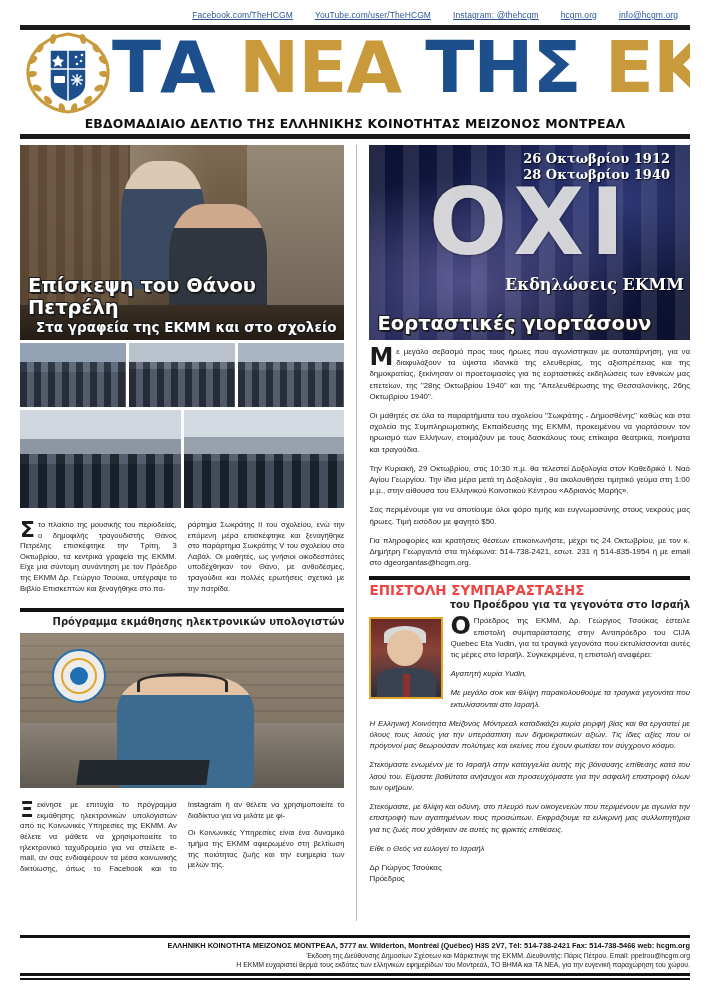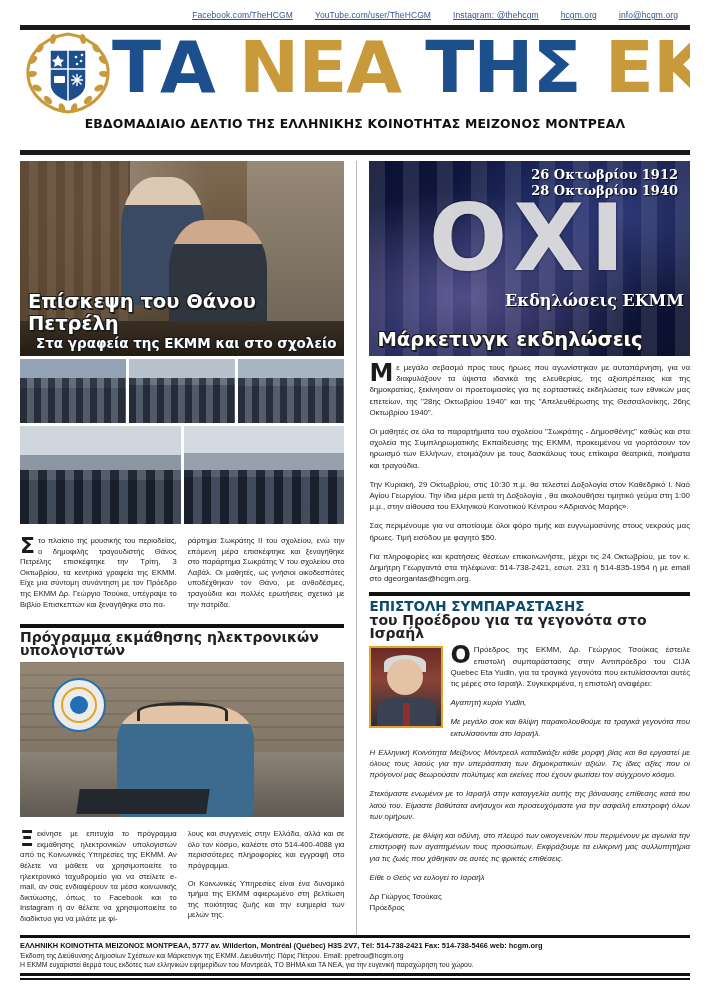--- a/index.html
+++ b/index.html
@@ -31,21 +31,21 @@
   .big-title {
     position: absolute; left: -4px; top: -6px;
     font-family: "DejaVu Sans", sans-serif;
     font-weight: bold; font-size: 72px; line-height: 86px;
     letter-spacing: -1px; white-space: nowrap;
   }
   .t-blue { color: #1d4f8c; }
   .t-gold { color: #c89a3c; }
   .subtitle-bar {
     text-align: center; font-size: 12.4px; font-weight: bold;
-    color: #111; letter-spacing: .2px; padding-bottom: 19px;
+    color: #111; letter-spacing: .2px; padding-bottom: 3px;
     font-family: "DejaVu Sans", sans-serif;
   }
   .masthead-rule-bot { height: 5px; background: #1a1a1a; margin-bottom: 6px; }
 
   
   .cols { display: flex; gap: 12px; height: 776px; }
   .col-left  { width: 330px; position: relative; }
   .col-right { width: 326px; position: relative; }
   .vrule { width: 1px; background: #b9b9b9; }
 
@@ -108,23 +108,23 @@
   .two-col { column-count: 2; column-gap: 11px; margin-top: 12px; }
   .dropcap::first-letter {
     float: left; font-size: 22px; line-height: 18px; font-weight: bold;
     padding: 1px 3px 0 0; font-family: "DejaVu Sans", sans-serif;
   }
   .para { margin-bottom: 7px; }
 
   
   .sec-rule { height: 4px; background: #111; margin: 7px 0 3px 0; }
   .sec-title { font-family: "DejaVu Sans", sans-serif; font-weight: bold;
-    font-size: 13.5px; color: #0c4a6e; line-height: 15px; }
+    font-size: 13.5px; color: #ef4444; line-height: 15px; }
   .sec-sub { font-family: "DejaVu Sans", sans-serif; font-weight: bold;
-    font-size: 14px; color: #222; line-height: 13px; }
+    font-size: 10px; color: #222; line-height: 13px; text-align: right; }
 
   
   .comp-photo { height: 155px; margin-top: 5px; position: relative; overflow: hidden;
     background: linear-gradient(180deg,#b7ada0 0%, #8f867a 55%, #5f5a52 100%); }
   .shelf { position:absolute; left:0; top:0; width:100%; height:58%;
     background: repeating-linear-gradient(0deg, rgba(120,105,85,.55) 0 11px, rgba(90,76,60,.5) 11px 13px); }
   .person-c { position:absolute; left:30%; bottom:0; width:42%; height:72%;
     background: linear-gradient(180deg,#e2c3a6 0 16%, #3d6b8f 16% 100%); border-radius: 30% 30% 6% 6%; }
   .headset { position:absolute; left:36%; top:26%; width:28%; height:12%;
     border: 3px solid #2a2a2a; border-bottom:none; border-radius: 50% 50% 0 0; }
@@ -141,21 +141,21 @@
     background: linear-gradient(135deg,#0b1030 0%, #141c4a 40%, #0a0f2c 100%); }
   .hero2 .stripes { position:absolute; inset:0;
     background: repeating-linear-gradient(90deg, rgba(255,255,255,.10) 0 16px, rgba(255,255,255,0) 16px 34px); }
   .hero2 .wash { position:absolute; inset:0;
     background: radial-gradient(ellipse at 30% 70%, rgba(190,170,255,.35), rgba(0,0,0,0) 55%),
                 radial-gradient(ellipse at 78% 28%, rgba(120,140,255,.28), rgba(0,0,0,0) 50%); }
   .oxi { position: absolute; left: 50%; top: 32px; transform: translateX(-50%);
     font-family: "DejaVu Sans", sans-serif; font-weight: bold; font-size: 92px;
     letter-spacing: 6px; color: rgba(255,255,255,.82); line-height: 92px;
     text-shadow: 0 0 3px rgba(0,0,0,.6); }
-  .dates-box { position: absolute; right: 12px; top: 6px; text-align: right; }
+  .dates-box { position: absolute; right: 20px; top: 6px; text-align: right; }
   .dates-box div { font-family: "DejaVu Serif", serif; font-weight: bold;
     font-size: 13px; line-height: 16px; color: #fff;
     text-shadow: 1px 1px 1px rgba(0,0,0,.85); }
   .kicker { position: absolute; right: 6px; bottom: 46px;
     font-family: "DejaVu Serif", serif; font-weight: bold; font-size: 16px; color: #fff;
     text-shadow: 1px 1px 1px rgba(0,0,0,.9); }
 
   .rbody { font-family: "Liberation Sans", sans-serif; font-size: 7.9px;
     line-height: 11.2px; color: #1c1c1c; text-align: justify; margin-top: 6px; }
   .rbody p { margin-bottom: 8px; }
@@ -174,21 +174,21 @@
     border-radius:50% 50% 0 0; background:#d8d8d8; }
   .portrait .suit { position:absolute; left:8%; bottom:0; width:84%; height:38%;
     background:#3a4150; border-radius: 38% 38% 0 0; }
   .portrait .tie { position:absolute; left:45%; bottom:0; width:10%; height:30%; background:#8d2f2f; }
   .ital { font-style: italic; }
 
   
   .footer { position: absolute; left: 20px; right: 20px; bottom: 14px; }
   .f-rule { height: 3px; background: #111; }
   .f-rule.thin { height: 2px; margin-top: 2px; }
-  .f-text { text-align: left; padding: 3px 0 3px 0; }
+  .f-text { text-align: right; padding: 3px 0 3px 0; }
   .f-line1 { font-size: 7.4px; font-weight: bold; color: #111; line-height: 10px; }
   .f-line2, .f-line3 { font-size: 6.9px; color: #222; line-height: 9.6px; }
 </style>
 </head>
 <body>
 
 <div class="page">
 
   <div class="social-bar">
     <span class="link">Facebook.com/TheHCGM</span>
@@ -297,40 +297,39 @@
         <div class="headset"></div>
         <div class="laptop"></div>
         <div class="logo-badge">
           <div class="ring"></div>
             <div class="ctr"></div>
         </div>
       </div>
 
       <div class="two-col body-text">
         <div class="para dropcap">Ξεκίνησε με επιτυχία το πρόγραμμα εκμάθησης ηλεκτρονικών υπολογιστών από τις Κοινωνικές Υπηρεσίες της ΕΚΜΜ. Αν θέλετε να μάθετε να χρησιμοποιείτε το ηλεκτρονικό ταχυδρομείο για να στείλετε e-mail, αν σας ενδιαφέρουν τα μέσα κοινωνικής δικτύωσης, όπως το Facebook και το Instagram ή αν θέλετε να χρησιμοποιείτε το διαδίκτυο για να μιλάτε με φί-</div>
-        <div class="para">λους και συγγενείς στην Ελλάδα, αλλά και σε όλο τον κόσμο, καλέστε στο 514-400-4088 για περισσότερες πληροφορίες και εγγραφή στο πρόγραμμα.</div>
         <div class="para">Οι Κοινωνικές Υπηρεσίες είναι ένα δυναμικό τμήμα της ΕΚΜΜ αφιερωμένο στη βελτίωση της ποιότητας ζωής και την ευημερία των μελών της.</div>
       </div>
     </div>
 
     <div class="vrule"></div>
 
     <div class="col-right">
 
       <div class="hero2">
         <div class="stripes"></div>
         <div class="wash"></div>
         <div class="oxi">ΟΧΙ</div>
         <div class="dates-box">
           <div>26 Οκτωβρίου 1912</div>
           <div>28 Οκτωβρίου 1940</div>
         </div>
         <div class="kicker">Εκδηλώσεις ΕΚΜΜ</div>
         <div class="headline-over">
-          <div class="hl-main">Μάρκετινγκ εκδηλώσεις</div>
+          <div class="hl-main">Εορταστικές γιορτάσουν</div>
         </div>
       </div>
 
       <div class="rbody">
         <p class="dropcap2">Με μεγάλο σεβασμό προς τους ήρωες που αγωνίστηκαν με αυταπάρνηση, για να διαφυλάξουν τα ύψιστα ιδανικά της ελευθερίας, της αξιοπρέπειας και της δημοκρατίας, ξεκίνησαν οι προετοιμασίες για τις εορταστικές εκδηλώσεις των εθνικών μας επετείων, της "28ης Οκτωβρίου 1940" και της "Απελευθέρωσης της Θεσσαλονίκης, 26ης Οκτωβρίου 1940".</p>
         <p>Οι μαθητές σε όλα τα παραρτήματα του σχολείου "Σωκράτης - Δημοσθένης" καθώς και στα σχολεία της Συμπληρωματικής Εκπαίδευσης της ΕΚΜΜ, προκειμένου να γιορτάσουν τον ηρωισμό των Ελλήνων, ετοιμάζουν με τους δασκάλους τους επίκαιρα θεατρικά, ποιήματα και τραγούδια.</p>
         <p>Την Κυριακή, 29 Οκτωβρίου, στις 10:30 π.μ. θα τελεστεί Δοξολογία στον Καθεδρικό Ι. Ναό Αγίου Γεωργίου. Την ίδια μέρα μετά τη Δοξολογία , θα ακολουθήσει τιμητικό γεύμα στη 1:00 μ.μ., στην αίθουσα του Ελληνικού Κοινοτικού Κέντρου «Αδριανός Μαρής».</p>
         <p>Σας περιμένουμε για να αποτίουμε όλοι φόρο τιμής και ευγνωμοσύνης στους νεκρούς μας ήρωες. Τιμή εισόδου με φαγητό $50.</p>
         <p>Για πληροφορίες και κρατήσεις θέσεων επικοινωνήστε, μέχρι τις 24 Οκτωβρίου, με τον κ. Δημήτρη Γεωργαντά στα τηλέφωνα: 514-738-2421, εσωτ. 231 ή 514-835-1954 ή με email στο dgeorgantas@hcgm.org.</p>
       </div>
@@ -342,21 +341,21 @@
       <div class="letter-wrap rbody">
         <div class="portrait">
           <div class="hair"></div>
             <div class="face"></div>
             <div class="suit"></div>
             <div class="tie"></div>
         </div>
         <p class="dropcap2">Ο Πρόεδρος της ΕΚΜΜ, Δρ. Γεώργιος Τσούκας έστειλε επιστολή συμπαράστασης στην Αντιπρόεδρο του CIJA Quebec Eta Yudin, για τα τραγικά γεγονότα που εκτυλίσσονται αυτές τις μέρες στο Ισραήλ. Συγκεκριμένα, η επιστολή αναφέρει:</p>
         <p class="ital">Αγαπητή κυρία Yudin,</p>
         <p class="ital">Με μεγάλο σοκ και θλίψη παρακολουθούμε τα τραγικά γεγονότα που εκτυλίσσονται στο Ισραήλ.</p>
-        <p class="ital">Η Ελληνική Κοινότητα Μείζονος Μόντρεαλ καταδικάζει κάθε μορφή βίας και θα εργαστεί με όλους τους λαούς για την υπεράσπιση των δημοκρατικών αξιών. Τις ίδιες αξίες που οι πρόγονοί μας θεωρούσαν πολύτιμες και εκείνες που έχουν φωτίσει τον σύγχρονο κόσμο.</p>
+        <p class="ital">Η Ελληνική Κοινότητα Μείζονος Μόντρεαλ καταδικάζει κυρία μορφή βίας και θα εργαστεί με όλους τους λαούς για την υπεράσπιση των δημοκρατικών αξιών. Τις ίδιες αξίες που οι πρόγονοί μας θεωρούσαν πολύτιμες και εκείνες που έχουν φωτίσει τον σύγχρονο κόσμο.</p>
         <p class="ital">Στεκόμαστε ενωμένοι με το Ισραήλ στην καταγγελία αυτής της βάναυσης επίθεσης κατά του λαού του. Είμαστε βαθύτατα ανήσυχοι και προσευχόμαστε για την ασφαλή επιστροφή όλων των ομήρων.</p>
         <p class="ital">Στεκόμαστε, με θλίψη και οδύνη, στο πλευρό των οικογενειών που περιμένουν με αγωνία την επιστροφή των αγαπημένων τους προσώπων. Εκφράζουμε τα ειλικρινή μας συλλυπητήρια για τις ζωές που χάθηκαν σε αυτές τις φρικτές επιθέσεις.</p>
         <p class="ital">Είθε ο Θεός να ευλογεί το Ισραήλ</p>
         <p style="margin-bottom:0">Δρ Γιώργος Τσούκας</p>
         <p>Πρόεδρος</p>
       </div>
     </div>
   </div>
 
   <div class="footer">

